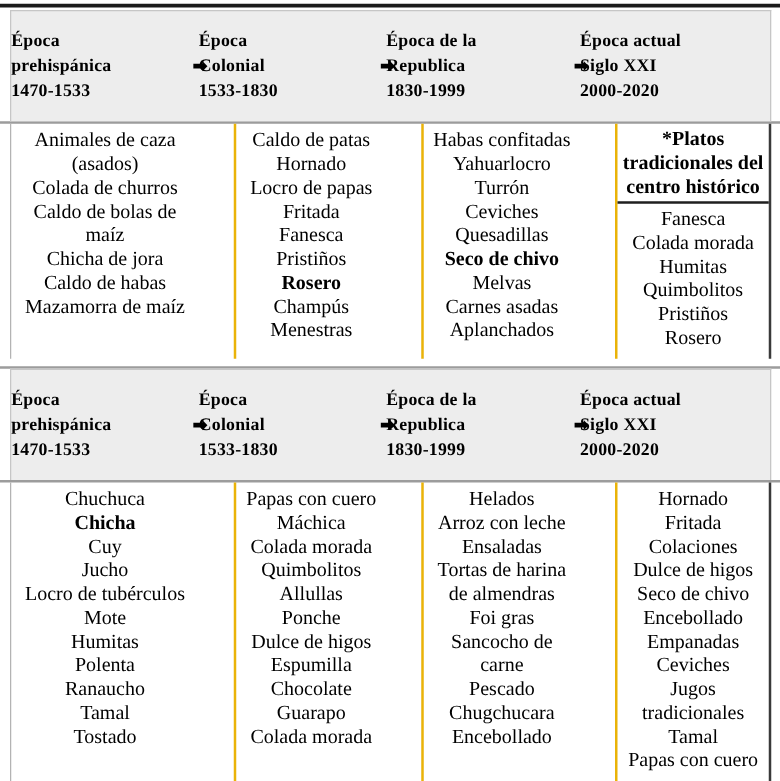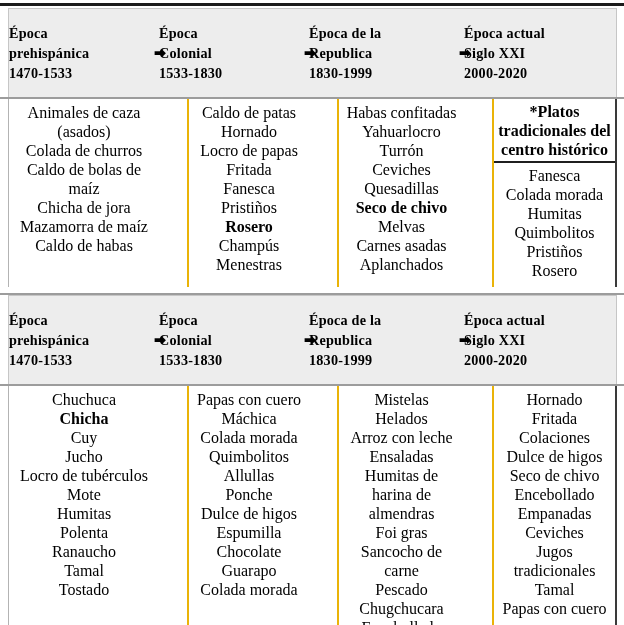--- a/index.html
+++ b/index.html
@@ -97,22 +97,22 @@
     <span class="arrow a2">➡</span>
     <span class="arrow a3">➡</span>
   </div>
   <div class="rule-gray"></div>
   <div class="tbody">
     <div class="bcol">
         <div class="dish">Animales de caza (asados)</div>
         <div class="dish">Colada de churros</div>
         <div class="dish">Caldo de bolas de maíz</div>
         <div class="dish">Chicha de jora</div>
+        <div class="dish">Caldo de habas</div>
         <div class="dish">Mazamorra de maíz</div>
-        <div class="dish">Caldo de habas</div>
       </div>
     <div class="bcol">
         <div class="dish">Caldo de patas</div>
         <div class="dish">Hornado</div>
         <div class="dish">Locro de papas</div>
         <div class="dish">Fritada</div>
         <div class="dish">Fanesca</div>
         <div class="dish">Pristiños</div>
         <div class="dish bold">Rosero</div>
         <div class="dish">Champús</div>
@@ -186,25 +186,24 @@
         <div class="dish">Quimbolitos</div>
         <div class="dish">Allullas</div>
         <div class="dish">Ponche</div>
         <div class="dish">Dulce de higos</div>
         <div class="dish">Espumilla</div>
         <div class="dish">Chocolate</div>
         <div class="dish">Guarapo</div>
         <div class="dish">Colada morada</div>
       </div>
     <div class="bcol">
-        <div class="dish">Mistelas</div>
         <div class="dish">Helados</div>
         <div class="dish">Arroz con leche</div>
         <div class="dish">Ensaladas</div>
-        <div class="dish">Humitas de harina de almendras</div>
+        <div class="dish">Tortas de harina de almendras</div>
         <div class="dish">Foi gras</div>
         <div class="dish">Sancocho de carne</div>
         <div class="dish">Pescado</div>
         <div class="dish">Chugchucara</div>
         <div class="dish">Encebollado</div>
       </div>
     <div class="bcol">
         <div class="dish">Hornado</div>
         <div class="dish">Fritada</div>
         <div class="dish">Colaciones</div>

